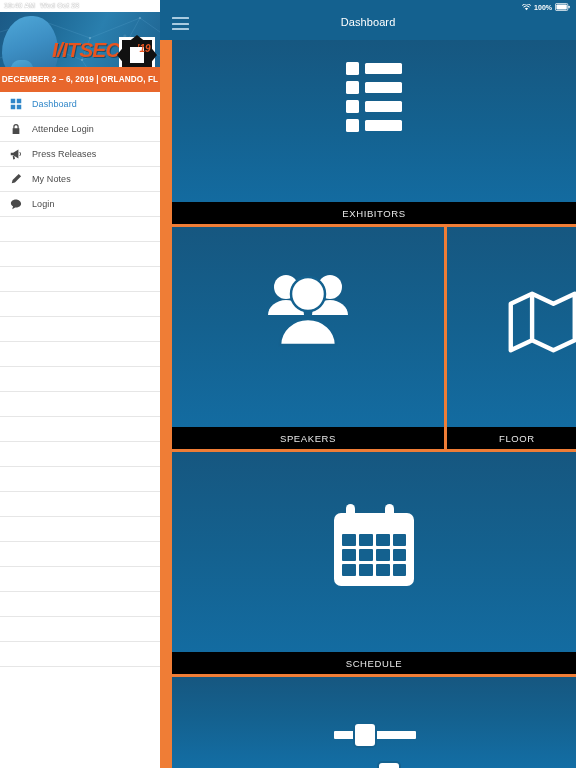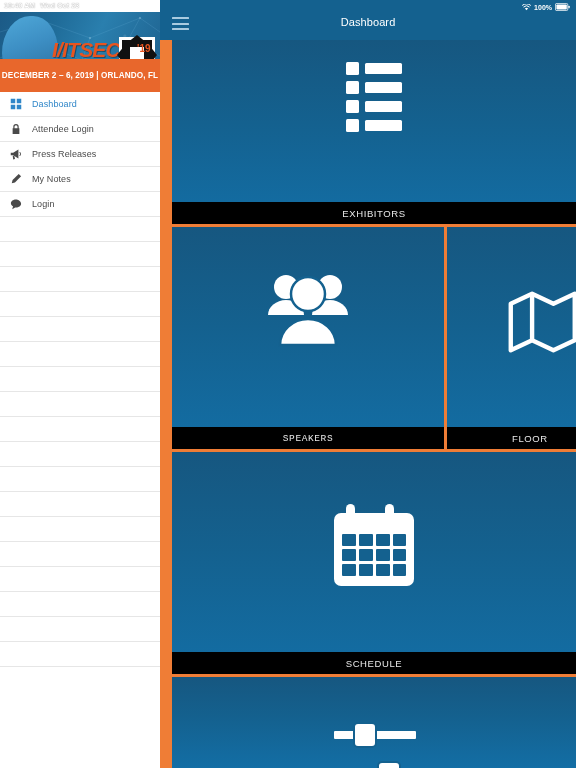--- a/index.html
+++ b/index.html
@@ -56,24 +56,24 @@
     font-size:21px; font-weight:bold; font-style:italic;
     color:#e8541f; letter-spacing:-.8px;
     text-shadow:1px 1px 0 rgba(0,0,0,.35);
     font-family:"Liberation Sans", sans-serif;
   }
   #banner .logo-mark {
     position:absolute; left:116px; top:22px; width:42px; height:42px;
   }
   #banner .logo-year {
     position:absolute; left:137px; top:31px; font-size:10px;
-    font-weight:bold; color:#e8541f; z-index:3;
+    font-weight:bold; font-style:italic; color:#e8541f; z-index:3;
   }
   #banner-strip {
-    position:absolute; left:0; bottom:0; width:160px; height:33px;
+    position:absolute; left:0; bottom:0; width:160px; height:25px;
     background:#e8672c; color:#fff; font-size:8.2px; font-weight:bold;
     display:flex; align-items:center; justify-content:center;
     letter-spacing:.1px; white-space:nowrap;
   }
 
   
   #menu-list { position:absolute; top:92px; left:0; width:160px; }
   .menu-row {
     position:relative; height:25px; display:flex; align-items:center;
     border-bottom:1px solid #e6e6e6; background:#fff;
@@ -139,21 +139,21 @@
   }
   .tile-sep-h {
     position:absolute; height:3px; background:#ef7d36; z-index:10;
   }
   .tile-sep-v {
     position:absolute; width:3px; background:#ef7d36; z-index:10;
   }
 
   
   #tile-exhibitors { left:0; top:0;   width:404px; height:184px; }
-  #tile-speakers   { left:0; top:187px; width:272px; height:222px;font-family:Liberation Mono, monospace; }
+  #tile-speakers   { left:0; top:187px; width:272px; height:222px; }
   #tile-floorplan  { left:275px; top:187px; width:129px; height:222px; }
   #tile-schedule   { left:0; top:412px; width:404px; height:222px; }
   #tile-settings   { left:0; top:637px; width:404px; height:91px; }
 
   
   .ic-list { width:56px; height:70px; position:relative; }
   .ic-list .lrow { position:absolute; left:0; width:56px; height:13px; }
   .ic-list .lrow .bx {
     position:absolute; left:0; top:0; width:13px; height:13px;
     background:#fff; border-radius:1.5px;
@@ -357,21 +357,21 @@
 
       <div class="tile-sep-v" style="left:272px; top:187px; height:222px;"></div>
 
       <div class="tile" id="tile-floorplan">
         <div class="tile-icon" style="top:40px; left:60px; justify-content:flex-start;">
           <svg width="110" height="110" viewBox="0 0 110 110">
             <path d="M6 26 L40 10 L74 26 L108 10 L108 84 L74 100 L40 84 L6 100 Z" fill="none" stroke="#fff" stroke-width="7" stroke-linejoin="round"></path>
             <path d="M40 10 L40 84" stroke="#fff" stroke-width="7" stroke-linejoin="round"></path>
           </svg>
         </div>
-        <div class="tile-label" style="justify-content:flex-start; padding-left:65px;margin-top:12px;">FLOOR</div>
+        <div class="tile-label" style="justify-content:flex-start; padding-left:52px;margin-top:12px;">FLOOR</div>
       </div>
       <div class="tile-sep-h" style="left:0; top:409px; width:404px;"></div>
 
       <div class="tile" id="tile-schedule">
         <div class="tile-icon" style="top:48px;">
           <svg width="84" height="88" viewBox="0 0 84 88">
             <rect x="14" y="4" width="9" height="20" rx="4.5" fill="#fff"></rect>
             <rect x="53" y="4" width="9" height="20" rx="4.5" fill="#fff"></rect>
             <rect x="2" y="13" width="80" height="73" rx="7" fill="#fff"></rect>
             <g fill="#14618f">

